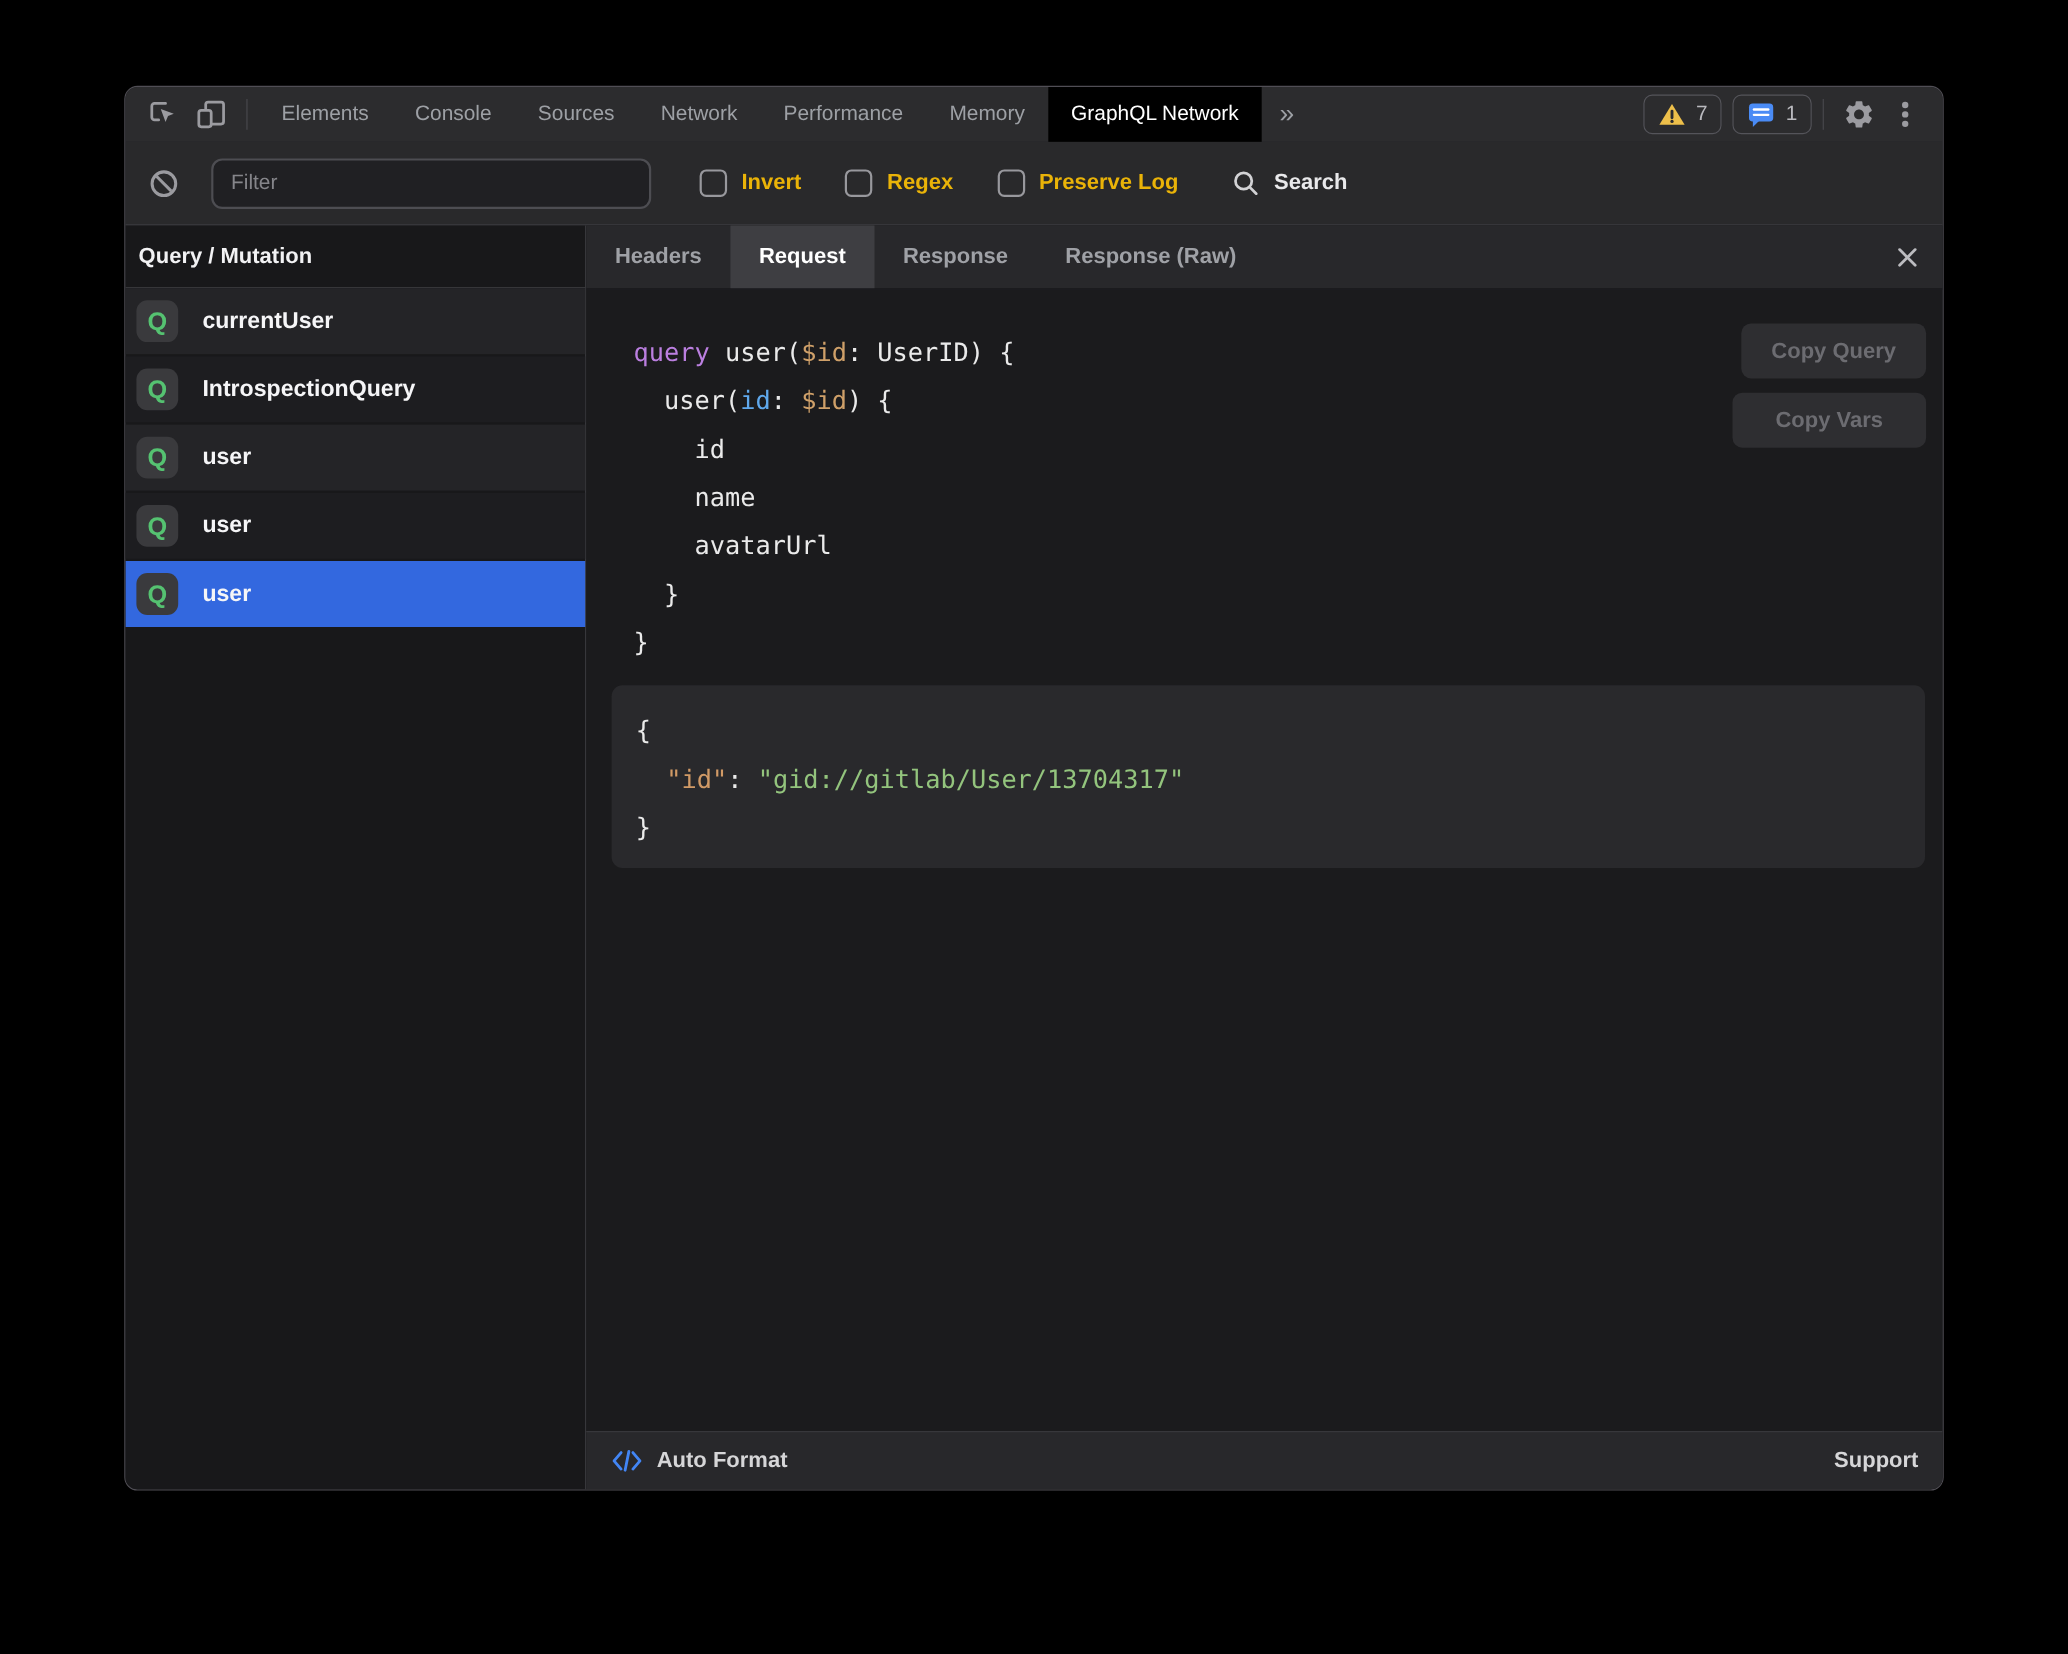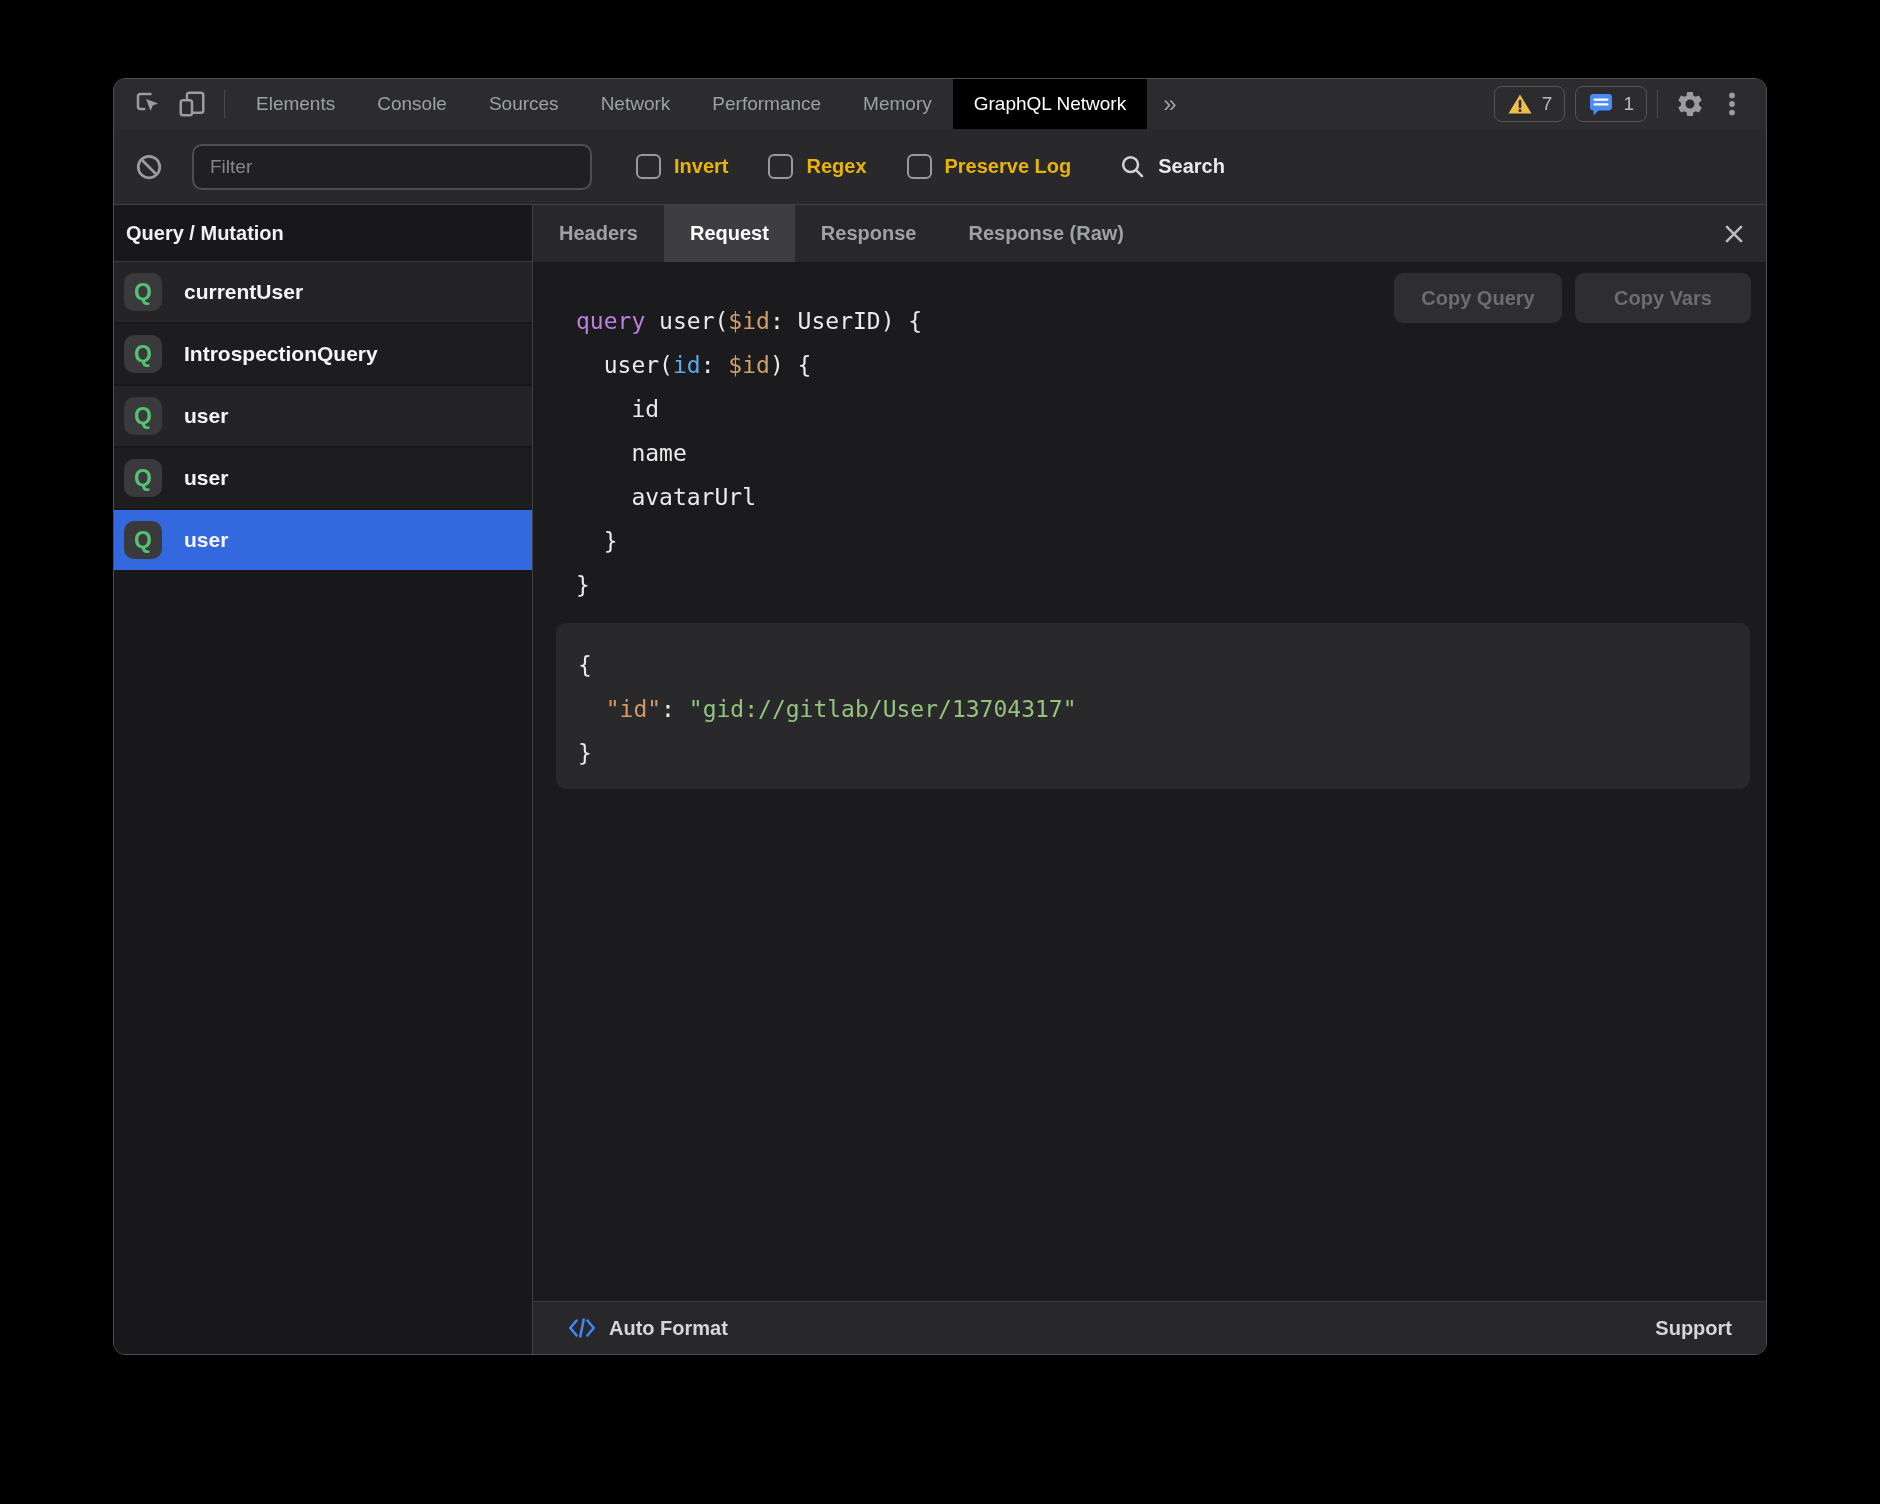--- a/index.html
+++ b/index.html
@@ -81,35 +81,35 @@
   .content{flex:1;position:relative;padding-top:36px;min-height:0;overflow:hidden;}
   .code{margin-left:43px;font-family:"DejaVu Sans Mono",monospace;font-size:23px;
         line-height:44px;white-space:pre;}
   .tok-kw{color:var(--kw,#bb7fe0);}
   .tok-var{color:var(--var,#cfa069);}
   .tok-attr{color:var(--attr,#5fa8ec);}
   .tok-pl{color:var(--plain,#eaeaea);}
   .tok-key{color:var(--key,#d19a66);}
   .tok-str{color:var(--str,#93c47d);}
 
-  .copy-stack{position:absolute;top:10px;right:15px;display:flex;flex-direction:row;
+  .copy-stack{position:absolute;top:31px;right:15px;display:flex;flex-direction:column;
               align-items:flex-end;gap:13px;}
   .copy-btn{height:50px;border-radius:9px;background:#2e2e31;color:#6c6c71;font-size:20px;
             font-weight:700;display:flex;align-items:center;justify-content:center;
             border:none;font-family:"Liberation Sans",sans-serif;}
   .copy-query{width:168px;}
   .copy-vars{width:176px;}
 
   .vars-box{margin:16px 16px 0 23px;background:#29292c;border-radius:10px;
             padding:20px 0 14px 0;}
   .vars-box .code{margin-left:22px;}
 
   
   .footer{height:53px;flex:0 0 auto;background:#28282b;border-top:1px solid #3a3a3e;
-          display:flex;align-items:center;padding:0 34px;box-sizing:border-box;}
+          display:flex;align-items:center;padding:0 22px;box-sizing:border-box;}
   .footer-left{display:flex;align-items:center;gap:12px;font-size:20px;font-weight:700;
                color:#d6d6d8;}
   .support{font-size:20px;font-weight:700;color:#d6d6d8;}
 </style>
 </head>
 <body>
 
 <div class="canvas">
   <div class="window">
 

